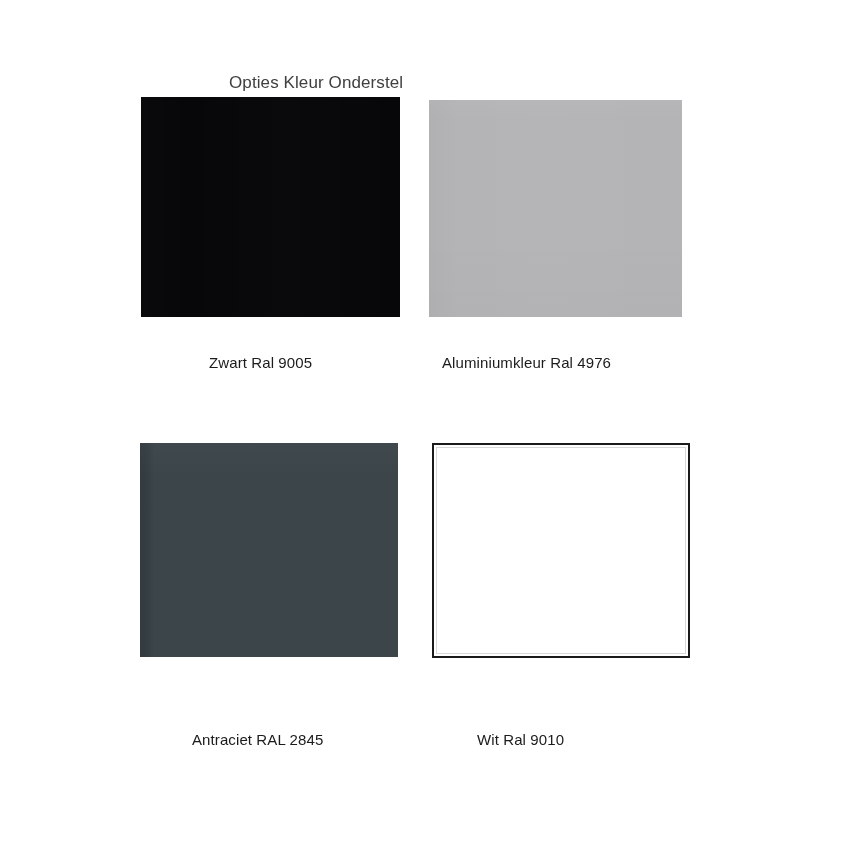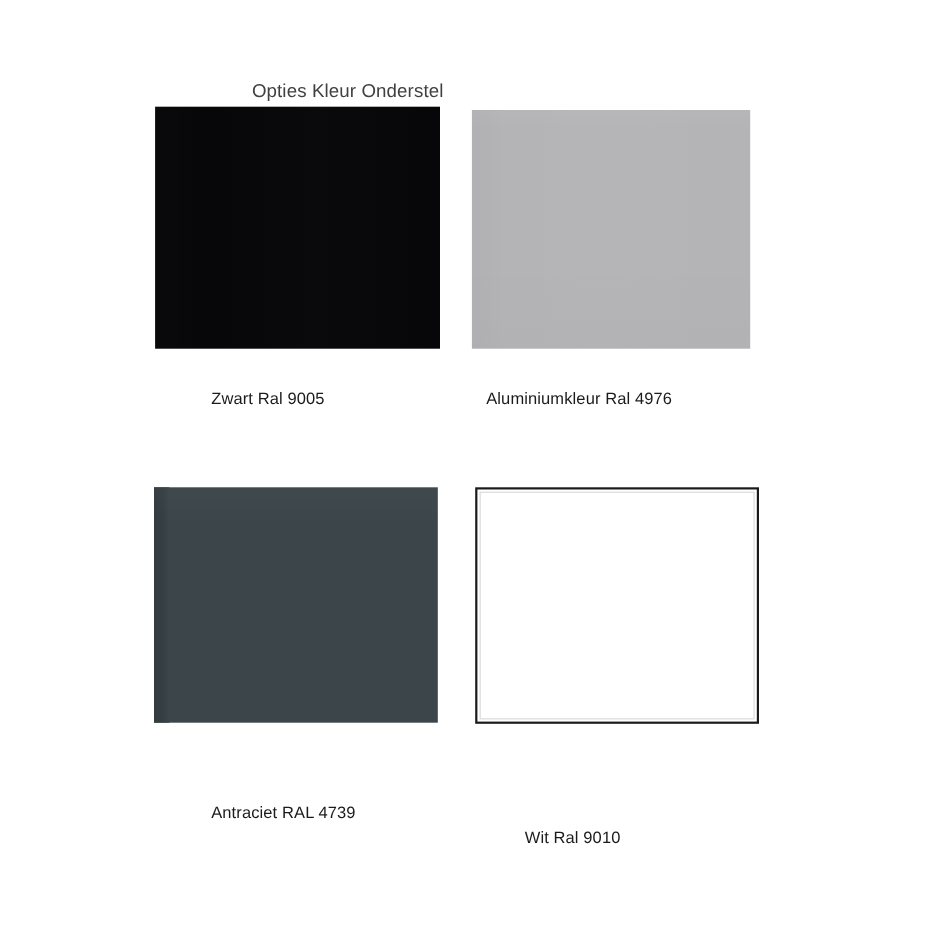--- a/index.html
+++ b/index.html
@@ -135,41 +135,41 @@
 
   
   .caption {
     position: absolute;
     font-size: 15px;
     line-height: 19px;
     color: #1b1b1b;
     white-space: nowrap;
     letter-spacing: 0.1px;
   }
-  .caption-zwart       { left: 192px; top: 353px; }
+  .caption-zwart       { left: 209px; top: 353px; }
   .caption-aluminium   { left: 442px; top: 353px; }
   .caption-antraciet   { left: 192px; top: 730px; }
-  .caption-wit         { left: 477px; top: 752px; }
+  .caption-wit         { left: 477px; top: 730px; }
 </style>
 </head>
 <body>
 
 <div id="page">
 
   <div class="page-title">Opties Kleur Onderstel</div>
 
   <div class="swatch swatch-black"></div>
 
   <div class="swatch swatch-aluminium"></div>
 
   <div class="caption caption-zwart">Zwart Ral 9005</div>
 
   <div class="caption caption-aluminium">Aluminiumkleur Ral 4976</div>
 
   <div class="swatch swatch-anthracite"></div>
 
   <div class="swatch swatch-white"></div>
 
-  <div class="caption caption-antraciet">Antraciet RAL 4739</div>
+  <div class="caption caption-antraciet">Antraciet RAL 2845</div>
 
   <div class="caption caption-wit">Wit Ral 9010</div>
 
 </div>
 
 </body></html>

